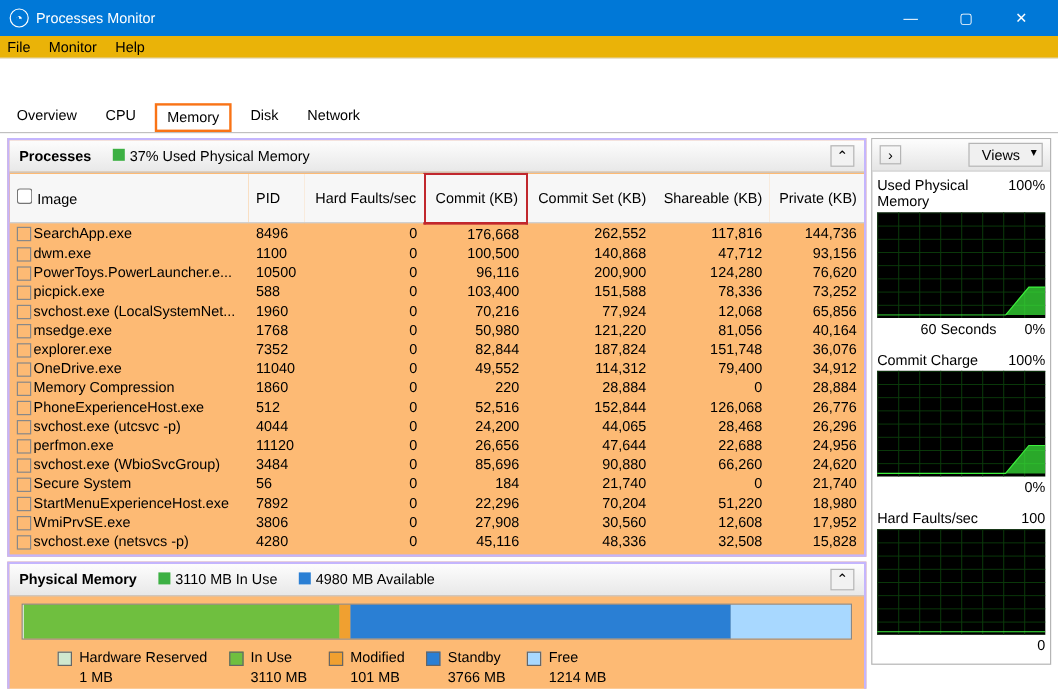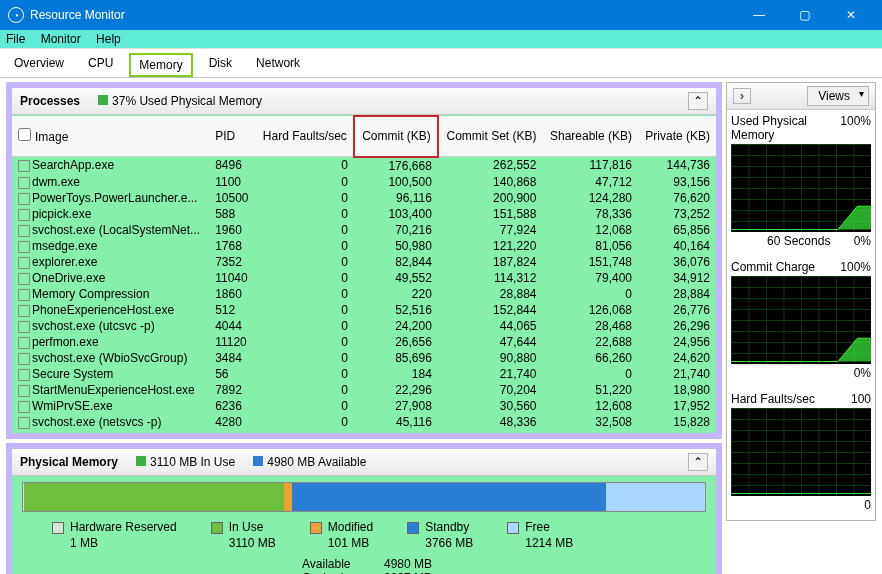--- a/index.html
+++ b/index.html
@@ -2,47 +2,47 @@
 <html><head>
 <meta charset="utf-8">
 <style>
 * { box-sizing: border-box; margin: 0; padding: 0; font-family: "Segoe UI", Tahoma, sans-serif; font-size: 12px; }
 body { background: #fff; width: 882px; height: 574px; overflow: hidden; }
 .titlebar { background: #0078d7; color: #fff; height: 30px; display: flex; align-items: center; padding: 0 8px; }
 .titlebar .icon { width: 16px; height: 16px; margin-right: 6px; border: 1px solid #fff; border-radius: 50%; display: inline-flex; justify-content: center; align-items: center; font-size: 10px; }
 .titlebar .title { flex: 1; }
 .titlebar .win-btns { display: flex; }
 .titlebar .win-btn { width: 46px; height: 30px; display: flex; align-items: center; justify-content: center; cursor: pointer; }
-.menubar { background: #5eead4; border-bottom: 1px solid #e1e1e1; padding: 2px 6px; }
+.menubar { background: #eab308; border-bottom: 1px solid #e1e1e1; padding: 2px 6px; }
 .menubar span { margin-right: 12px; cursor: pointer; }
 .tabbar { background: #fff; border-bottom: 1px solid #c0c0c0; padding: 4px 6px 0 6px; display: flex; gap: 8px; }
-.tabbar .tab { padding: 3px 8px; cursor: pointer; }
-.tabbar .tab.active { border: 2px solid #84cc16; background: #fff; }
+.tabbar .tab { padding: 3px 8px; cursor: pointer; margin-top: 33px; }
+.tabbar .tab.active { border: 2px solid #f97316; background: #fff; }
 .main { display: flex; height: calc(574px - 30px - 22px - 26px); }
 .left { flex: 1; padding: 4px 4px 4px 6px; overflow: hidden; display: flex; flex-direction: column; }
 .right { width: 156px; padding: 4px 6px 4px 0; }
-.panel { border: 6px solid #c4b5fd; background: #86efac; margin-bottom: 4px; }
+.panel { border: 2px solid #c4b5fd; background: #fdba74; margin-bottom: 4px; }
 .panel-header { background: linear-gradient(#fdfdfd,#e8e8e8); border-bottom: 1px solid #c8c8c8; padding: 4px 8px; display: flex; align-items: center; gap: 18px; }
 .panel-header .title { font-weight: bold; }
 .green-sq { width: 10px; height: 10px; background: #3cb043; display: inline-block; margin-right: 4px; }
 .panel-header .chev { margin-left: auto; width: 20px; height: 18px; border: 1px solid #b5b5b5; background: #f2f2f2; text-align: center; line-height: 16px; cursor: pointer; }
 .proc-table { overflow-y: auto; height: 318px; }
 table { width: 100%; border-collapse: collapse; }
 th { text-align: right; font-weight: normal; padding: 12px 6px; border-bottom: 1px solid #d0d0d0; background: #f7f7f7; position: sticky; top: 0; }
 th:first-child, th:nth-child(2) { text-align: left; }
 th .chk { margin-right: 4px; }
 th.highlight { border: 2px solid #c1272d; }
 td { padding: 1px 6px; text-align: right; white-space: nowrap; }
 td:first-child, td:nth-child(2) { text-align: left; }
 td:first-child { padding-left: 20px; position: relative; }
 td:first-child::before { content: ""; position: absolute; left: 6px; top: 3px; width: 10px; height: 10px; border: 1px solid #888; }
 .physmem-body { padding: 6px 10px 10px 10px; }
 .membar { height: 30px; display: flex; border: 1px solid #888; margin-bottom: 8px; }
 .membar div { height: 100%; }
-.legend { display: flex; gap: 34px; margin-left: 30px; }
+.legend { display: flex; gap: 18px; margin-left: 30px; }
 .legend-item { display: flex; gap: 6px; }
 .legend-item .sw { width: 12px; height: 12px; border: 1px solid #666; margin-top: 2px; }
 .legend-item .txt { line-height: 1.3; }
 .stats { margin-left: 280px; margin-top: 6px; }
 .stats div { display: flex; gap: 24px; }
 .stats .lbl { width: 58px; }
 .right-panel { border: 1px solid #b5b5b5; }
 .right-head { background: linear-gradient(#fdfdfd,#e5e5e5); border-bottom: 1px solid #c8c8c8; padding: 3px 6px; display: flex; align-items: center; }
 .right-head .collapse { width: 18px; height: 16px; border: 1px solid #b5b5b5; text-align: center; line-height: 14px; cursor: pointer; margin-right: auto; }
 .right-head .views { background: #f0f0f0; border: 1px solid #b5b5b5; padding: 2px 18px 2px 10px; cursor: pointer; position: relative; }
@@ -52,21 +52,21 @@
 .chart { width: 100%; height: 88px; background: #000; position: relative; }
 .chart .grid { position: absolute; inset: 0; background-image: linear-gradient(#0a3a0a 1px, transparent 1px), linear-gradient(90deg, #0a3a0a 1px, transparent 1px); background-size: 12.5% 12.5%; }
 .chart svg { position: absolute; inset: 0; }
 .chart-footer { display: flex; justify-content: space-between; margin-top: 2px; margin-left: 36px; }
 </style>
 </head>
 <body>
 
 <div class="titlebar">
   <span class="icon">◔</span>
-  <span class="title">Resource Monitor</span>
+  <span class="title">Processes Monitor</span>
   <div class="win-btns">
     <div class="win-btn">—</div>
     <div class="win-btn">▢</div>
     <div class="win-btn">✕</div>
   </div>
 </div>
 
 <div class="menubar">
   <span>File</span>
   <span>Monitor</span>
@@ -233,21 +233,21 @@
                 <td>StartMenuExperienceHost.exe</td>
                 <td>7892</td>
                 <td>0</td>
                 <td>22,296</td>
                 <td>70,204</td>
                 <td>51,220</td>
                 <td>18,980</td>
               </tr>
               <tr>
                 <td>WmiPrvSE.exe</td>
-                <td>6236</td>
+                <td>3806</td>
                 <td>0</td>
                 <td>27,908</td>
                 <td>30,560</td>
                 <td>12,608</td>
                 <td>17,952</td>
               </tr>
               <tr>
                 <td>svchost.exe (netsvcs -p)</td>
                 <td>4280</td>
                 <td>0</td>

